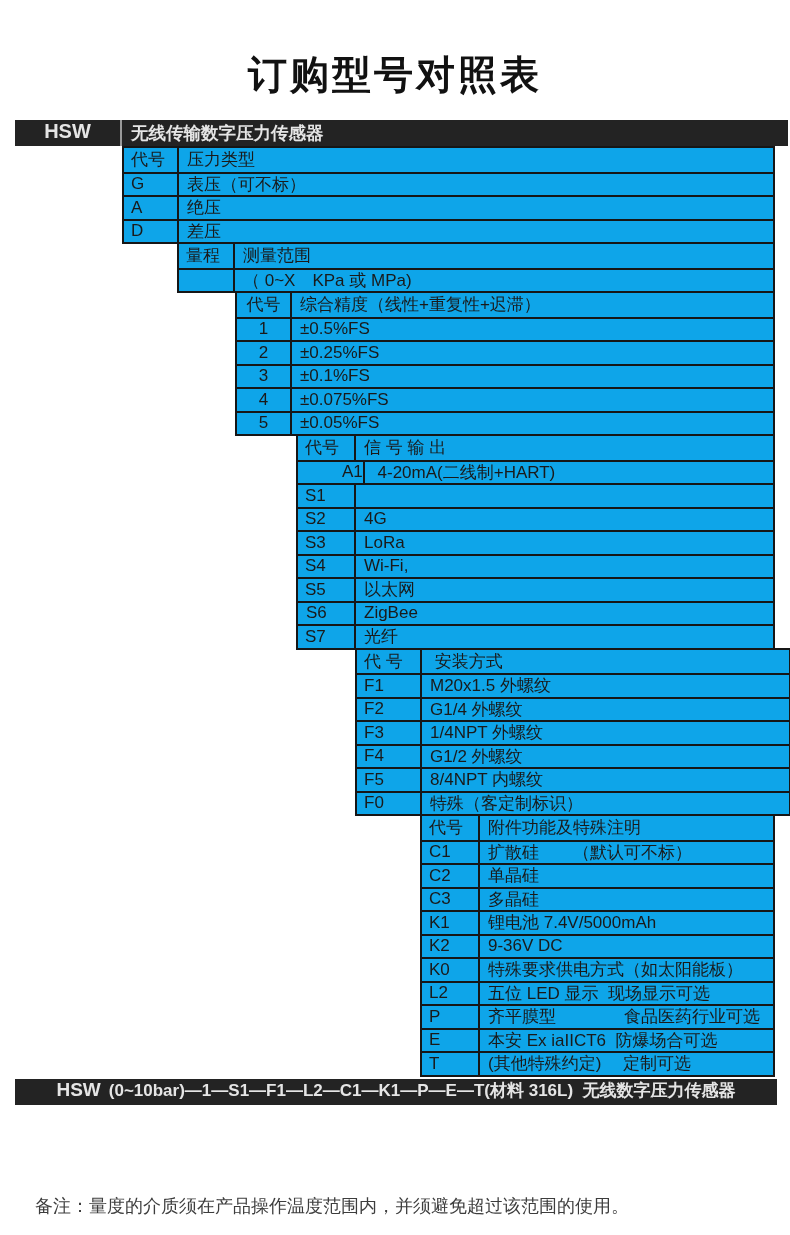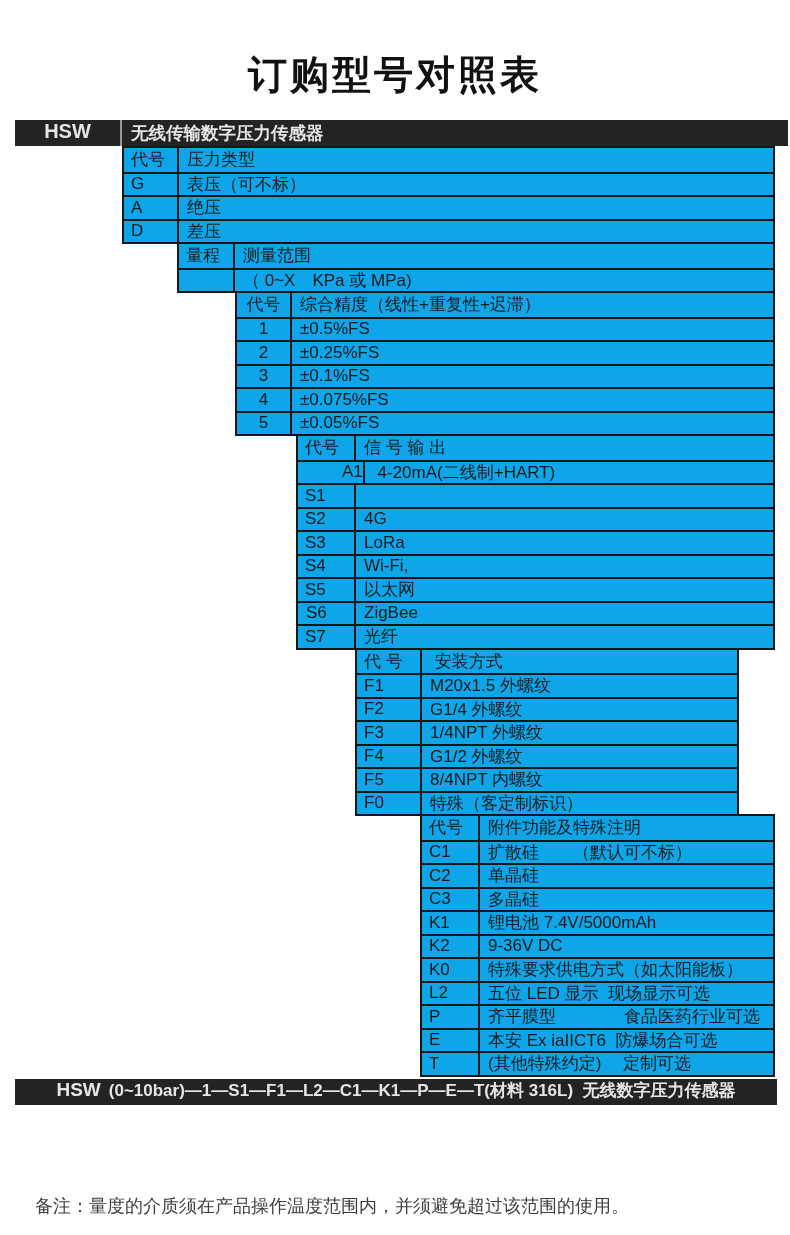--- a/index.html
+++ b/index.html
@@ -177,21 +177,21 @@
         </div>
         <div class="trow">
           <div class="tcode" style="flex-basis: 58px; padding-left: 8px;">S6</div>
           <div class="tdesc">ZigBee</div>
         </div>
         <div class="trow">
           <div class="tcode" style="flex-basis: 58px;">S7</div>
           <div class="tdesc">光纤</div>
         </div>
       </div>
-      <div class="section" style="margin-left: 340px; width: 384px; text-align: right;">
+      <div class="section" style="margin-left: 340px; width: 436px; text-align: right;">
         <div class="trow">
           <div class="tcode" style="flex-basis: 65px;">代 号</div>
           <div class="tdesc"> 安装方式</div>
         </div>
         <div class="trow">
           <div class="tcode" style="flex-basis: 65px;">F1</div>
           <div class="tdesc">M20x1.5 外螺纹</div>
         </div>
         <div class="trow">
           <div class="tcode" style="flex-basis: 65px;">F2</div>

